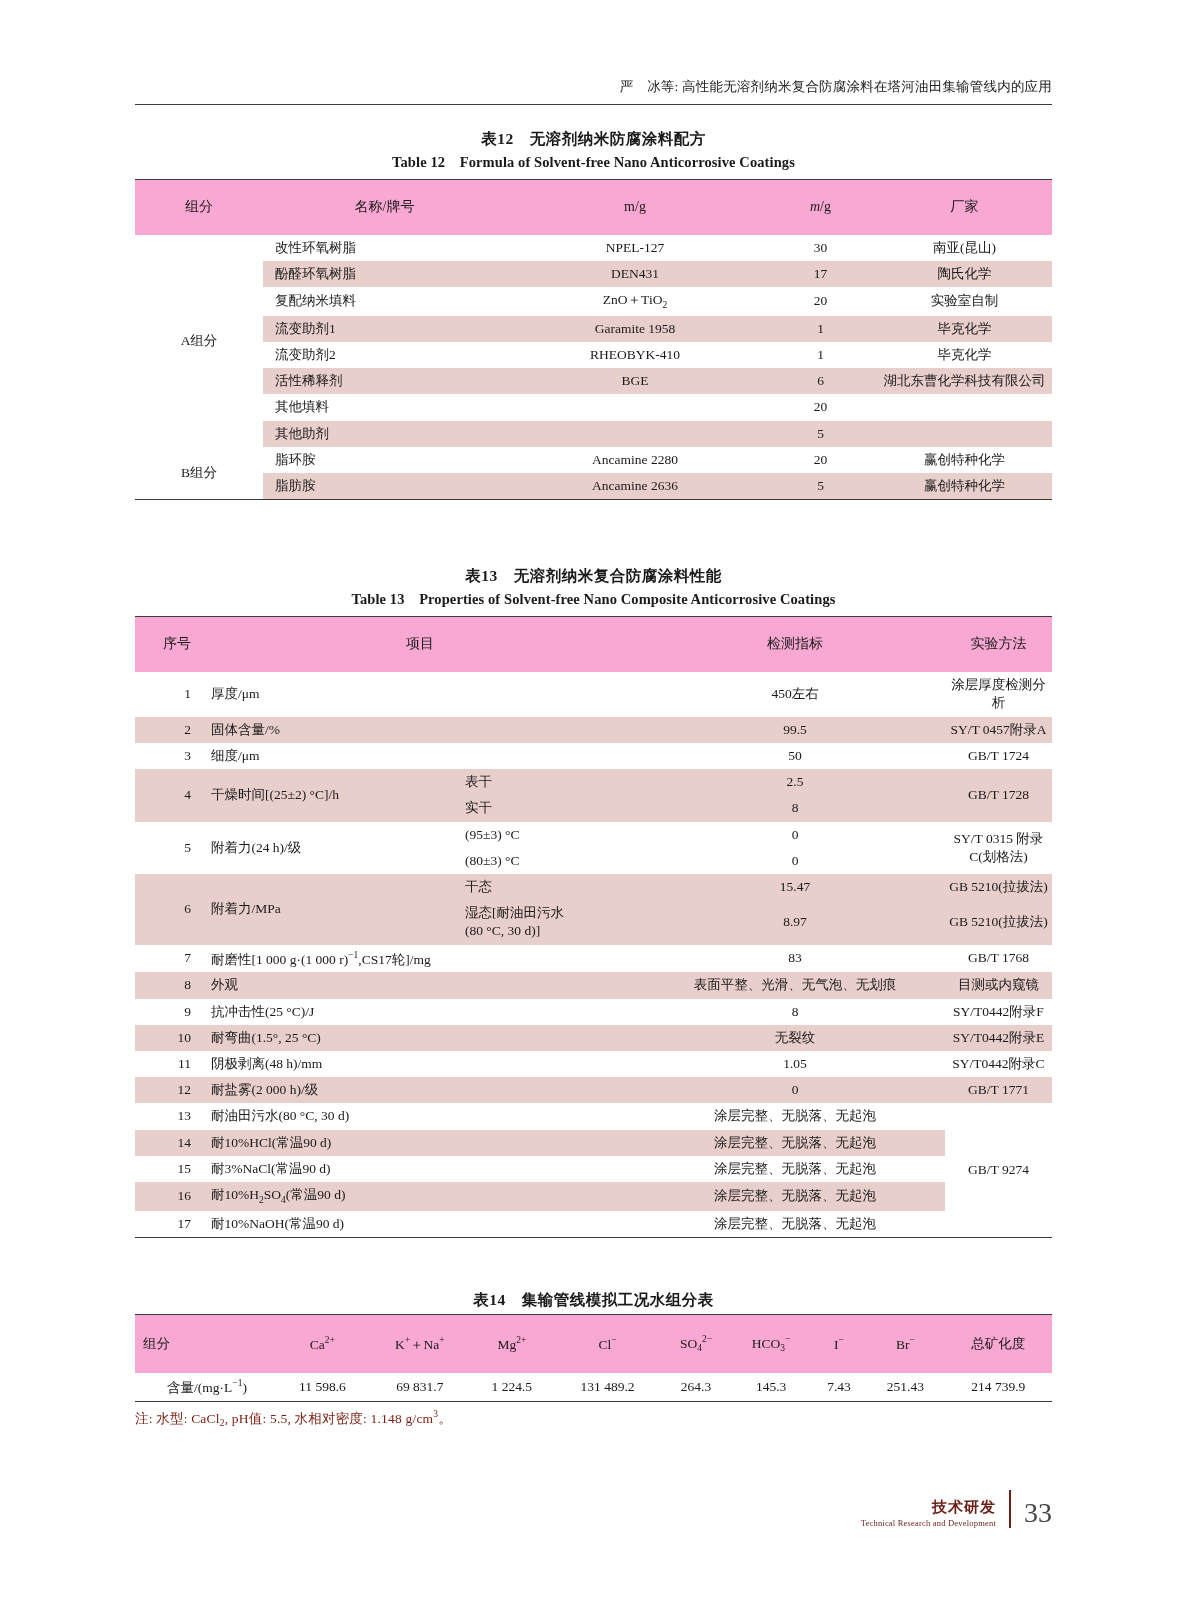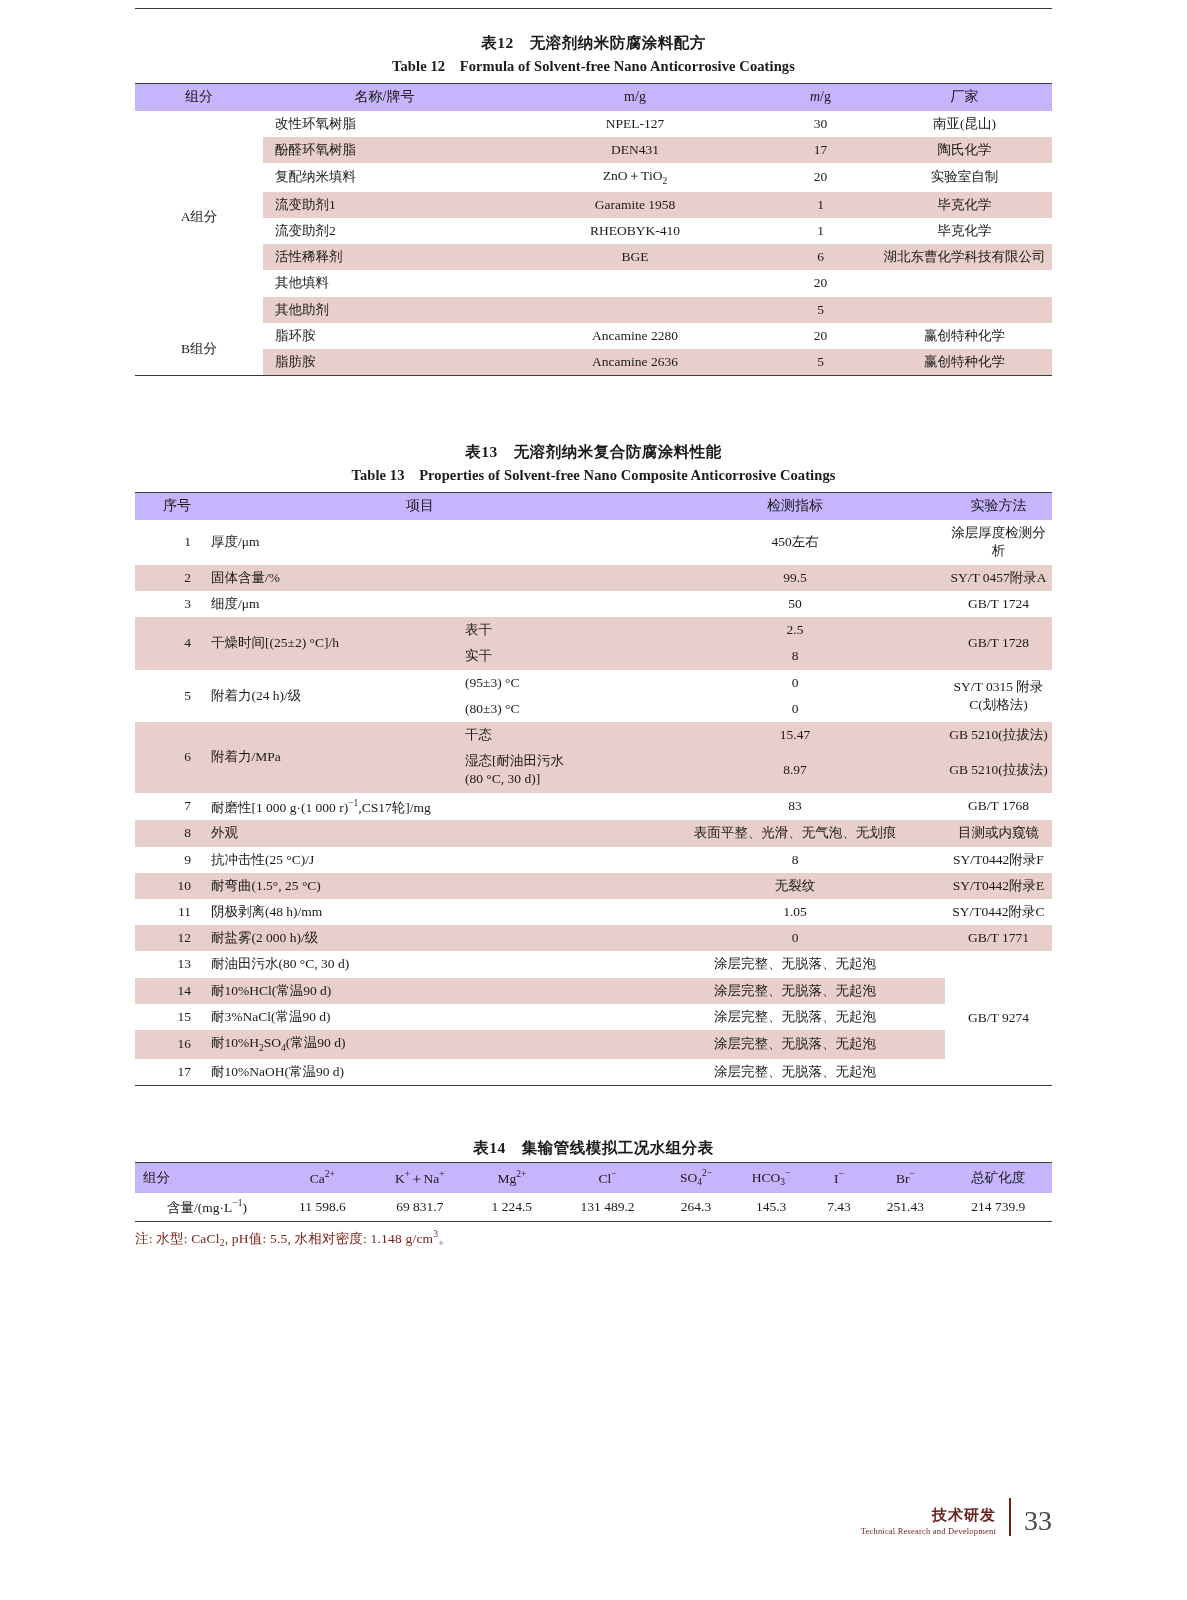--- a/index.html
+++ b/index.html
@@ -51,23 +51,23 @@
     font-size:13.5px;
   }
   td,th{
     padding:4px 4px;
     text-align:center;
     font-weight:normal;
     vertical-align:middle;
     line-height:1.35;
   }
   .hdr td{
-    background:#c4b5fd;
+    background:#f9a8d4;
     font-size:14px;
-    padding:4px 4px;
+    padding:18px 4px;
   }
   .rowA{ background:#ffffff; }
   .rowB{ background:#e8cfcb; }
   .t12 { border-top:1.2px solid #3b3b3b; border-bottom:1.2px solid #3b3b3b;}
   .t12 td{ border:0; }
   .t12 .grp{ font-size:13.5px; }
   .left{ text-align:left; padding-left:12px;}
   .t13{ border-top:1.2px solid #3b3b3b; border-bottom:1.2px solid #3b3b3b;}
   .t13 td{ border:0; }
   .t13 .c-no{ width:52px;text-align:right; }
@@ -121,20 +121,23 @@
     padding-bottom:1px;
   }
   .spacer-lg{ height:42px; }
   .spacer-md{ height:28px; }
 </style>
 </head>
 <body>
 
 <div class="page">
 
+  <div class="header">
+    <span>严　冰等: 高性能无溶剂纳米复合防腐涂料在塔河油田集输管线内的应用</span>
+  </div>
   <div class="header-rule"></div>
 
   <div class="tbl-block">
     <div class="caption-cn">表12　无溶剂纳米防腐涂料配方</div>
     <div class="caption-en">Table 12　Formula of Solvent-free Nano Anticorrosive Coatings</div>
 
     <table class="t12">
       <tbody>
           <tr class="hdr">
         <td style="width:120px">组分</td>

